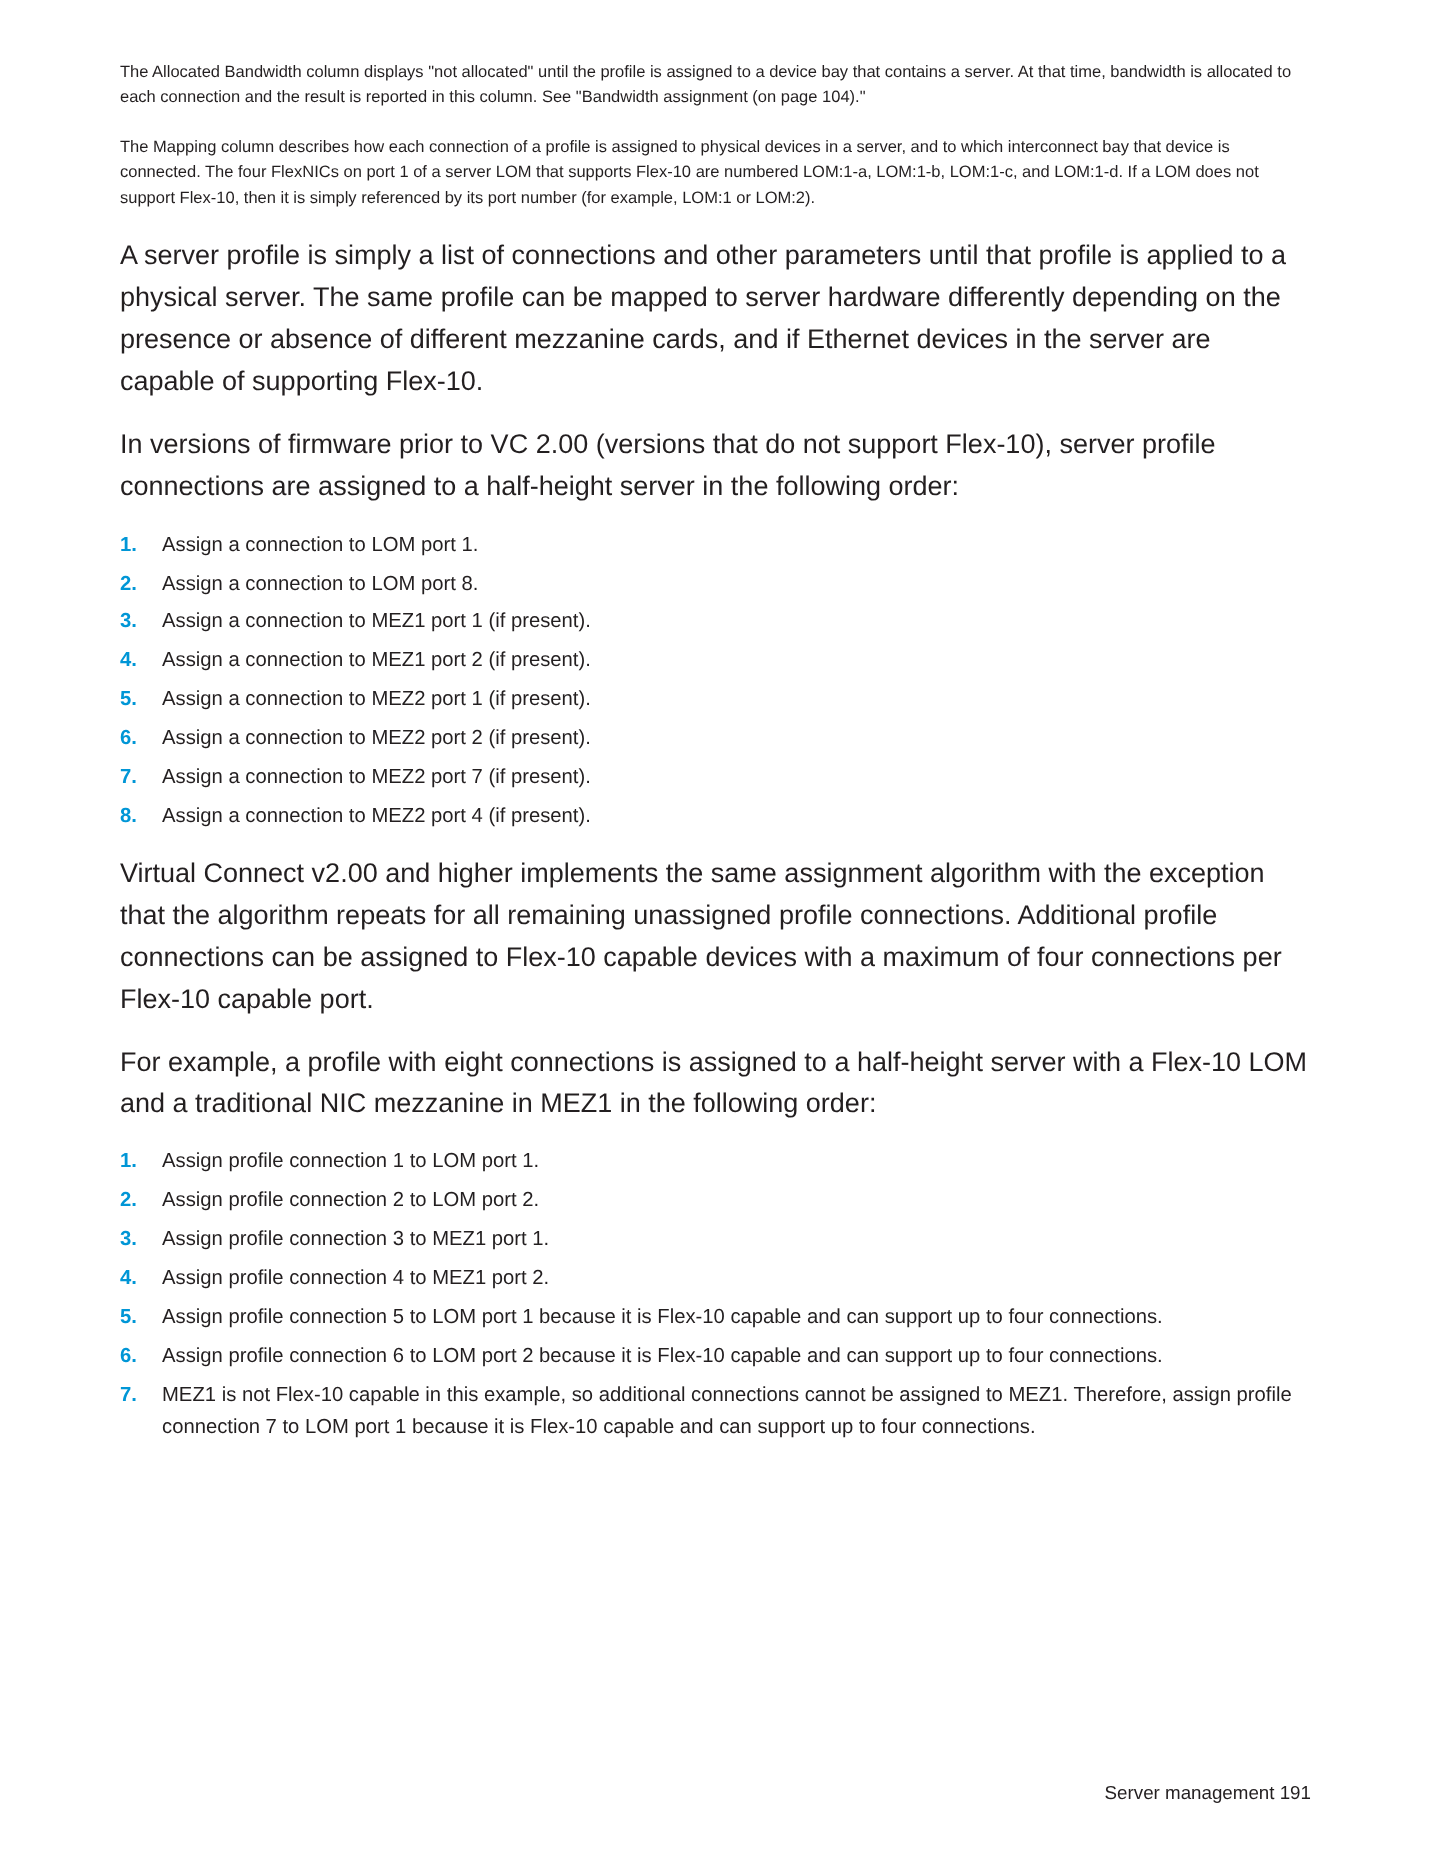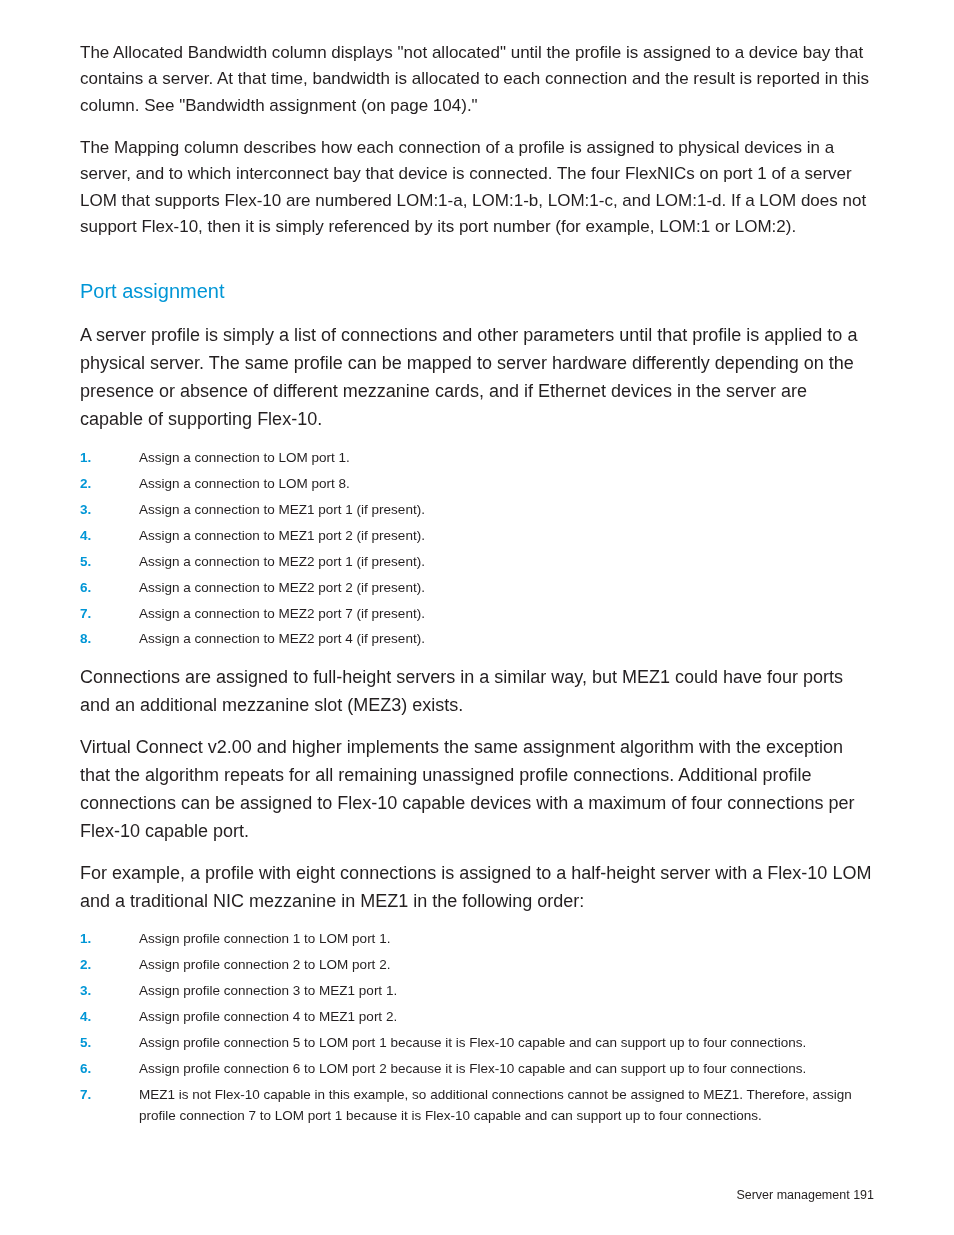--- a/index.html
+++ b/index.html
@@ -19,21 +19,21 @@
     .page {
       width: 954px;
       min-height: 1235px;
       background: #ffffff;
       padding: 40px 80px 60px 80px;
       position: relative;
     }
 
     .intro-text {
       margin-bottom: 16px;
-      font-size: 17px;
+      font-size: 11px;
       line-height: 1.55;
       color: #231f20;
     }
 
     .section-heading {
       color: #0096d6;
       font-size: 20px;
       font-weight: normal;
       margin-top: 36px;
       margin-bottom: 16px;
@@ -63,42 +63,41 @@
 
     .ordered-list li .num {
       color: #0096d6;
       font-weight: bold;
       min-width: 28px;
       flex-shrink: 0;
     }
 
     .ordered-list li .text {
       flex: 1;
-      margin-left: 31px;
     }
 
     .footer {
       position: absolute;
       bottom: 30px;
       right: 80px;
       font-size: 12.5px;
       color: #231f20;
     }
   </style>
 </head>
 <body>
 
 <div class="page">
 
   <p class="intro-text">The Allocated Bandwidth column displays "not allocated" until the profile is assigned to a device bay that contains a server. At that time, bandwidth is allocated to each connection and the result is reported in this column. See "Bandwidth assignment (on page 104)."</p>
   <p class="intro-text">The Mapping column describes how each connection of a profile is assigned to physical devices in a server, and to which interconnect bay that device is connected. The four FlexNICs on port 1 of a server LOM that supports Flex-10 are numbered LOM:1-a, LOM:1-b, LOM:1-c, and LOM:1-d. If a LOM does not support Flex-10, then it is simply referenced by its port number (for example, LOM:1 or LOM:2).</p>
 
-  <h2 class="section-heading">Port assignment</h2>
 
   <p class="body-text">A server profile is simply a list of connections and other parameters until that profile is applied to a physical server. The same profile can be mapped to server hardware differently depending on the presence or absence of different mezzanine cards, and if Ethernet devices in the server are capable of supporting Flex-10.</p>
+  <p class="body-text">In versions of firmware prior to VC 2.00 (versions that do not support Flex-10), server profile connections are assigned to a half-height server in the following order:</p>
 
   <ol class="ordered-list" id="list1-container">
       <li>
         <span class="num">1.</span>
         <span class="text">Assign a connection to LOM port 1.</span>
       </li>
       <li>
         <span class="num">2.</span>
         <span class="text">Assign a connection to LOM port 8.</span>
       </li>
@@ -121,21 +120,20 @@
       <li>
         <span class="num">7.</span>
         <span class="text">Assign a connection to MEZ2 port 7 (if present).</span>
       </li>
       <li>
         <span class="num">8.</span>
         <span class="text">Assign a connection to MEZ2 port 4 (if present).</span>
       </li>
     </ol>
 
-  <p class="body-text">Connections are assigned to full-height servers in a similar way, but MEZ1 could have four ports and an additional mezzanine slot (MEZ3) exists.</p>
   <p class="body-text">Virtual Connect v2.00 and higher implements the same assignment algorithm with the exception that the algorithm repeats for all remaining unassigned profile connections. Additional profile connections can be assigned to Flex-10 capable devices with a maximum of four connections per Flex-10 capable port.</p>
   <p class="body-text">For example, a profile with eight connections is assigned to a half-height server with a Flex-10 LOM and a traditional NIC mezzanine in MEZ1 in the following order:</p>
 
   <ol class="ordered-list" id="list2-container">
       <li>
         <span class="num">1.</span>
         <span class="text">Assign profile connection 1 to LOM port 1.</span>
       </li>
       <li>
         <span class="num">2.</span>

